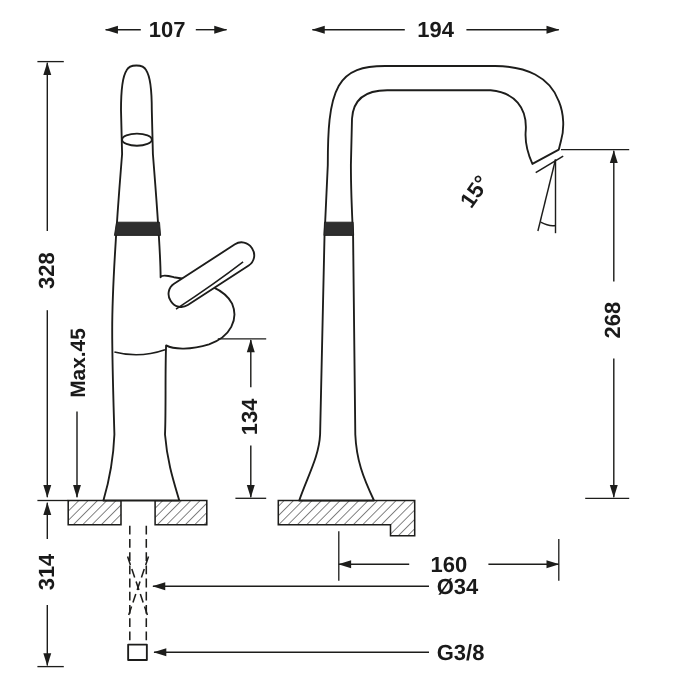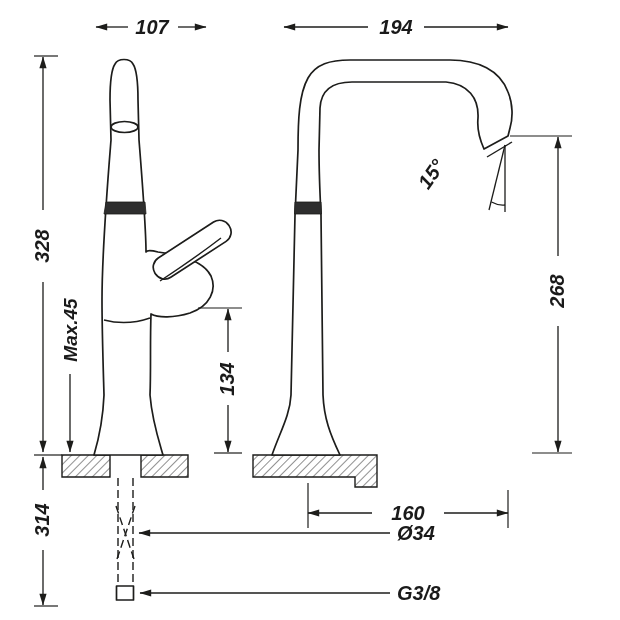--- a/index.html
+++ b/index.html
@@ -1,17 +1,17 @@
 <!DOCTYPE html>
 <html><head>
 <meta charset="utf-8">
 <style>
   html,body{margin:0;padding:0;background:#ffffff;}
   .canvas{position:relative;width:620px;height:620px;background:#ffffff;overflow:hidden;
-          font-family:"Liberation Sans", sans-serif;font-style:italic;}
+          font-family:"Liberation Sans", sans-serif;}
   svg{position:absolute;left:0;top:0;}
   .outline{fill:#ffffff;stroke:#1d1d1b;stroke-width:1.7;stroke-linejoin:round;}
   .detail{fill:none;stroke:#1d1d1b;stroke-width:1.4;}
   .darkband{fill:#2e2e2e;stroke:#1d1d1b;stroke-width:0.8;}
   .deck{fill:url(#hatch);stroke:#1d1d1b;stroke-width:1.4;}
   .dim{fill:none;stroke:#1d1d1b;stroke-width:1.3;}
   .tick{fill:none;stroke:#1d1d1b;stroke-width:1.2;}
   .dashed{fill:none;stroke:#1d1d1b;stroke-width:1.4;stroke-dasharray:8 4;}
   .dim-label{font-family:"Liberation Sans", sans-serif;font-weight:bold;font-size:20px;fill:#1a1a1a;}
   .dim-label.small{font-size:19px;}

